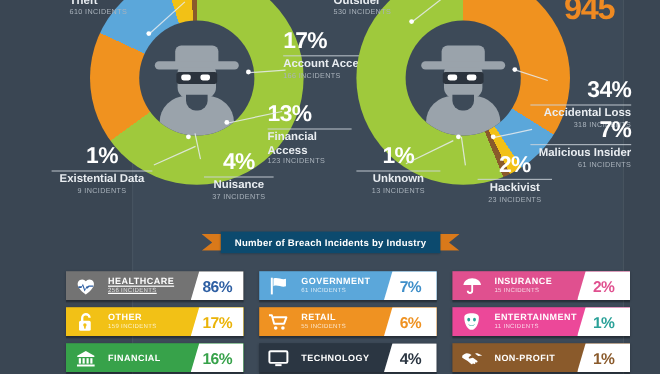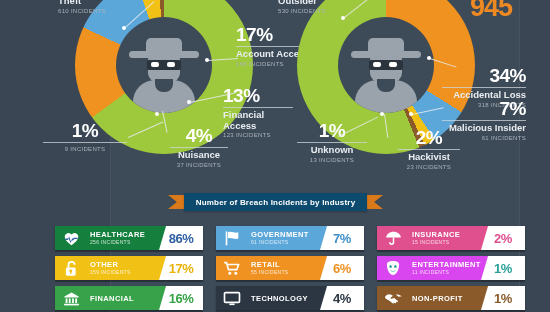--- a/index.html
+++ b/index.html
@@ -143,20 +143,21 @@
 <div class="callout tcenter" style="left:168px;top:126px;width:62px;">
   <div class="pct big">4%</div>
   <div class="rule" style="margin:2px auto;width:58px;"></div>
   <div class="cname">Nuisance</div>
   <div class="cinc">37 INCIDENTS</div>
 </div>
 
 <div class="callout tcenter" style="left:42px;top:121px;width:86px;">
   <div class="pct big">1%</div>
   <div class="rule" style="margin:2px auto;width:84px;"></div>
+  <div class="cname">Existential Data</div>
   <div class="cinc">9 INCIDENTS</div>
 </div>
 
 <div class="lead" style="left:124px;top:28px;width:40px;transform:rotate(-42deg);"></div>
 <div class="dot" style="left:122px;top:26px;"></div>
 <div class="lead" style="left:208px;top:60px;width:30px;transform:rotate(-4deg);"></div>
 <div class="dot" style="left:205px;top:58px;"></div>
 <div class="lead" style="left:190px;top:102px;width:46px;transform:rotate(-12deg);"></div>
 <div class="dot" style="left:187px;top:100px;"></div>
 <div class="lead" style="left:163px;top:111px;width:22px;transform:rotate(78deg);"></div>
@@ -231,21 +232,21 @@
   <div class="tail l"></div>
   <div class="tail r"></div>
   <div class="bar">
     <span>Number of Breach Incidents by Industry</span>
   </div>
 </div>
 
 <div class="grid">
 
   <div class="gcol c1">
-    <div class="row" style="background:#15803d;">
+    <div class="row" style="background:#737373;text-decoration:underline;">
       <div class="swatch">
         <svg class="ico" width="17" height="15" viewBox="0 0 24 22">
             <path fill="#fff" d="M12 21S2 14.5 2 8.2A5.6 5.6 0 0 1 12 5a5.6 5.6 0 0 1 10 3.2C22 14.5 12 21 12 21z"></path>
             <path fill="#2e5fa3" d="M3 11h4l1.5-3L11 15l2-4 1.5 0 1-1h5.5v1.6h-4.8l-2 2.2-1.7-.1-2 3.9-2.6-7-1.2 2.5H3z"></path>
           </svg>
       </div>
       <div class="mid">
         <div class="iname">HEALTHCARE</div>
         <div class="iinc">256 INCIDENTS</div>
       </div>
@@ -361,21 +362,21 @@
       <div class="mid">
         <div class="iname">INSURANCE</div>
         <div class="iinc">15 INCIDENTS</div>
       </div>
       <div class="pctbox">
         <span style="color:#e0508f;">2%</span>
       </div>
       <div class="shade"></div>
     </div>
 
-    <div class="row" style="background:#d946ef;">
+    <div class="row" style="background:#ec4899;">
       <div class="swatch">
         <svg class="ico" width="16" height="16" viewBox="0 0 20 20">
             <path fill="#fff" d="M10 1.4c4.4 0 7.6 1.4 7.6 4.2 0 6.2-3.2 13-7.6 13S2.4 11.8 2.4 5.6c0-2.8 3.2-4.2 7.6-4.2z"></path>
             <ellipse cx="7" cy="8" rx="1.5" ry="1.9" fill="#2aa198"></ellipse>
             <ellipse cx="13" cy="8" rx="1.5" ry="1.9" fill="#2aa198"></ellipse>
             <path fill="#2aa198" d="M6.4 12.6c2.2 1.9 5 1.9 7.2 0-1 2.6-6.2 2.6-7.2 0z"></path>
           </svg>
       </div>
       <div class="mid">
         <div class="iname">ENTERTAINMENT</div>

